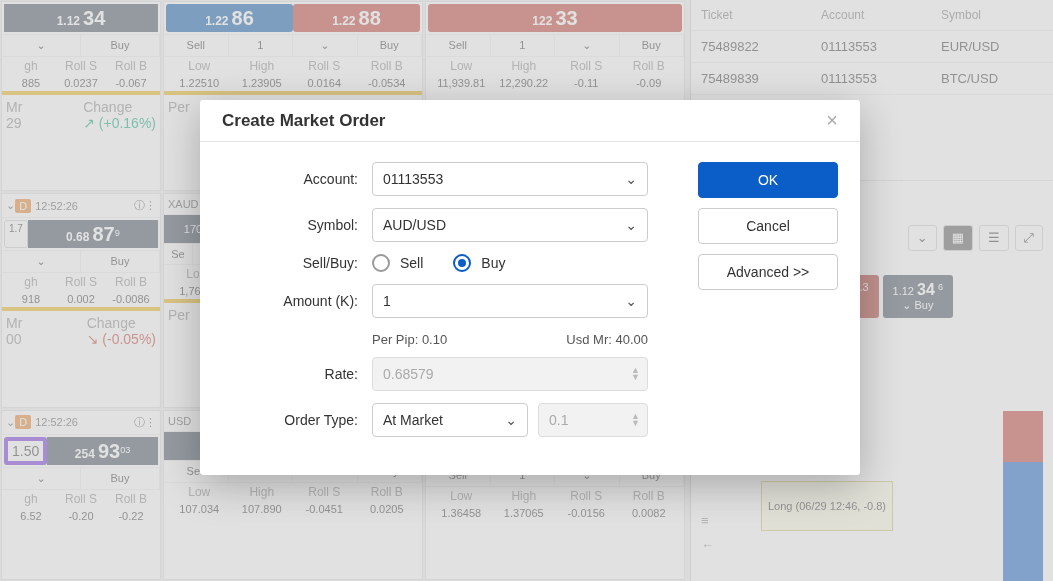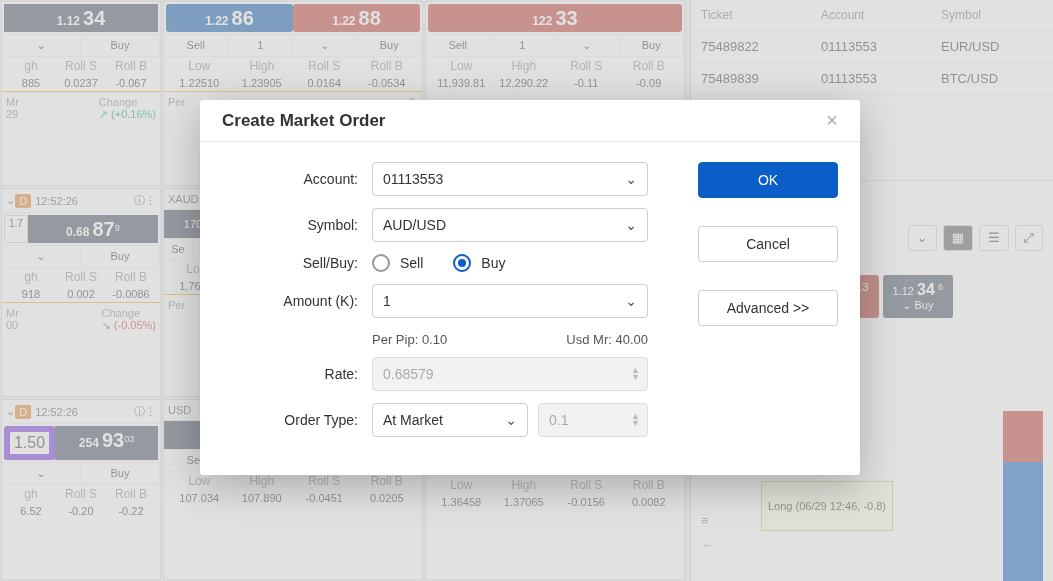--- a/index.html
+++ b/index.html
@@ -47,21 +47,21 @@
   .price-cell.sell { background: #0054a8; border-radius: 3px;}
   .price-cell.buy { background: #c0392b; border-radius: 3px;}
   .price-cell.dark { background: #3a4a5a; }
   .price-val { font-size: 12px; font-weight: 600; }
   .price-big { font-size: 20px; font-weight: 700; line-height: 1;}
   .qty-row { display: flex; border-top: 1px solid #eee; }
   .qty-row .drop { width: 50%; text-align:center; padding: 4px; border-right:1px solid #eee;}
   .stat-header { display: flex; color:#888; font-size: 12px; padding:2px 4px; border-top:1px solid #eee;}
   .stat-header span, .stat-row span { flex:1; text-align:center;}
   .stat-row { display: flex; padding: 2px 4px; font-size: 11px;}
-  .change-row { display:flex; justify-content:space-between; padding:4px; border-top:1px solid #eab308; color:#888; font-size:11px;}
+  .change-row { display:flex; justify-content:space-between; padding:4px; border-top:4px solid #eab308; color:#888; font-size:14px;}
   .change-up { color:#0a7; }
   .change-down { color:#c0392b;}
   .tile-title { padding:4px; font-size:11px; color:#555; border-bottom:1px solid #eee; display:flex; align-items:center;}
   .tile-title .badge { background:#e67e22; color:#fff; padding:1px 4px; border-radius:2px; margin-right:4px;}
 
   .right-area {
     flex: 1;
     background: #fff;
     border-left: 1px solid #ccc;
     position: relative;
@@ -163,21 +163,21 @@
     cursor: pointer;
     border:none;
     background:none;
   }
   .modal-body {
     padding: 20px 22px 26px;
     display: flex;
     gap: 50px;
   }
   .form-col { flex: 1; }
-  .btn-col { width: 140px; display:flex; flex-direction:column; gap:28px;}
+  .btn-col { width: 140px; display:flex; flex-direction:column; gap:10px;}
 
   .form-row {
     display: flex;
     align-items: center;
     margin-bottom: 12px;
   }
   .form-label {
     width: 150px;
     text-align: right;
     padding-right: 14px;
@@ -395,21 +395,21 @@
     <div style="width:100%;display:flex">
       <div class="trade-tile" style="width:160px">
         <div class="tile-title">
             <span>⌄</span> 
             <span class="badge">D</span> 
             <span>12:52:26</span> 
             <span style="margin-left:auto">ⓘ</span> 
             <span>⋮</span>
           </div>
         <div class="price-box">
-          <div style="background:#fff;color:#333;padding:2px 4px;border:6px solid #6d28d9;border-radius:3px;font-size:16px">1.50</div>
+          <div style="background:#fff;color:#333;padding:2px 4px;border:4px solid #6d28d9;border-radius:3px;font-size:14px">1.50</div>
           <div class="price-cell dark" style="flex:1"><span class="price-val">254</span> <span class="price-big">93</span><sup>03</sup></div>
         </div>
         <div class="qty-row">
             <div class="drop">⌄</div>
             <div class="drop">Buy</div>
           </div>
         <div class="stat-header">
             <span>gh</span>
             <span>Roll S</span>
             <span>Roll B</span>

